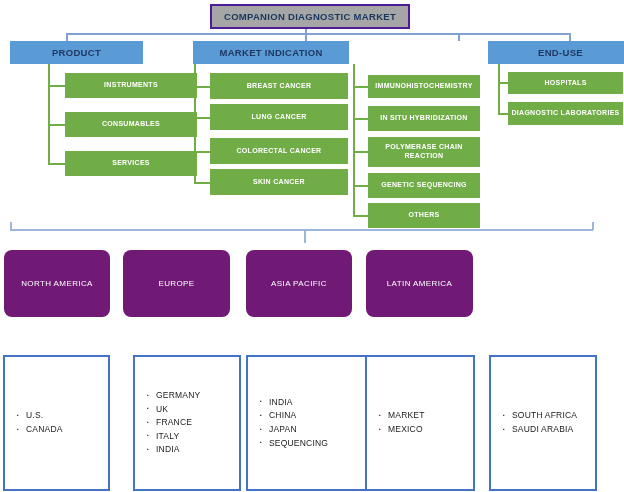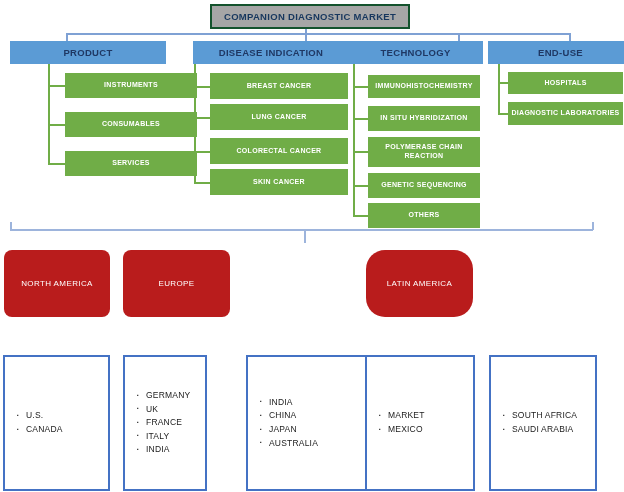--- a/index.html
+++ b/index.html
@@ -2,30 +2,30 @@
 <html><head>
 <meta charset="utf-8">
 <style>
   html,body{margin:0;padding:0;background:#fff;}
   .canvas{position:relative;width:624px;height:492px;background:#fff;overflow:hidden;
           font-family:"Liberation Sans","DejaVu Sans",sans-serif;}
   .line{position:absolute;background:#7FA1D4;}
   .gline{position:absolute;background:#70AD47;}
   .bline{position:absolute;background:#9DB4DC;}
   .title-box{position:absolute;left:210px;top:4px;width:200px;height:25px;
-             background:#A6A6A6;border:2px solid #14532d;box-sizing:border-box;
+             background:#A6A6A6;border:2px solid #4c1d95;box-sizing:border-box;
              display:flex;align-items:center;justify-content:center;
              font-size:9.5px;font-weight:bold;color:#17375E;letter-spacing:.3px;}
   .hdr{position:absolute;top:41px;height:23px;background:#5B9BD5;
        display:flex;align-items:center;justify-content:center;
        font-size:9.5px;font-weight:bold;color:#1F3864;letter-spacing:.3px;}
   .gbox{position:absolute;background:#70AD47;color:#FFFFFF;
         display:flex;align-items:center;justify-content:center;text-align:center;
         font-size:7px;font-weight:600;letter-spacing:.3px;line-height:1.25;padding:0 3px;box-sizing:border-box;}
-  .region{position:absolute;top:250px;height:67px;background:#b91c1c;border-radius:8px;
+  .region{position:absolute;top:250px;height:67px;background:#701a75;border-radius:8px;
           display:flex;align-items:center;justify-content:center;
           color:#FFFFFF;font-size:8px;letter-spacing:.4px;}
   .cbox{position:absolute;top:355px;height:136px;background:#fff;
         border:2px solid #4472C4;box-sizing:border-box;
         display:flex;align-items:center;}
   .cbox ul{list-style:none;margin:0;padding:0 4px 0 12px;}
   .cbox li{font-size:8.5px;color:#1a1a1a;letter-spacing:.2px;line-height:1.6;white-space:nowrap;}
   .cbox li::before{content:"▪";font-size:5px;margin-right:7px;position:relative;top:-1.5px;color:#333;}
 </style>
 </head>
@@ -34,23 +34,22 @@
 <div class="canvas">
 
   <div class="line" style="left:305px;top:29px;width:1.5px;height:12px;"></div>
   <div class="line" style="left:66px;top:33px;width:504px;height:1.5px;"></div>
   <div class="line" style="left:66px;top:33px;width:1.5px;height:8px;"></div>
   <div class="line" style="left:458px;top:33px;width:1.5px;height:8px;"></div>
   <div class="line" style="left:569px;top:33px;width:1.5px;height:8px;"></div>
 
   <div class="title-box">COMPANION DIAGNOSTIC MARKET</div>
 
-  <div class="hdr" style="left:10px;width:156px;">PRODUCT</div>
-  <div class="hdr" style="left:193px;width:156px;">DISEASE INDICATION</div>
-  <div class="hdr" style="left:348px;width:135px;">TECHNOLOGY</div>
+  <div class="hdr" style="left:10px;width:133px;">PRODUCT</div>
+  <div class="hdr" style="left:193px;width:156px;">MARKET INDICATION</div>
   <div class="hdr" style="left:488px;width:145px;">END-USE</div>
 
   <div class="gline" style="left:48px;top:64px;width:1.5px;height:99px;"></div>
   <div class="gline" style="left:48px;top:85px;width:17px;height:1.5px;"></div>
   <div class="gline" style="left:48px;top:124px;width:17px;height:1.5px;"></div>
   <div class="gline" style="left:48px;top:163px;width:17px;height:1.5px;"></div>
 
   <div class="gbox" style="left:65px;top:73px;width:132px;height:25px;">INSTRUMENTS</div>
   <div class="gbox" style="left:65px;top:112px;width:132px;height:25px;">CONSUMABLES</div>
   <div class="gbox" style="left:65px;top:151px;width:132px;height:25px;">SERVICES</div>
@@ -86,43 +85,44 @@
   <div class="gbox" style="left:508px;top:72px;width:115px;height:22px;">HOSPITALS</div>
   <div class="gbox" style="left:508px;top:102px;width:115px;height:23px;">DIAGNOSTIC LABORATORIES</div>
 
   <div class="bline" style="left:10px;top:229px;width:583px;height:1.5px;"></div>
   <div class="bline" style="left:10px;top:222px;width:1.5px;height:8px;"></div>
   <div class="bline" style="left:592px;top:222px;width:1.5px;height:8px;"></div>
   <div class="bline" style="left:304px;top:229px;width:1.5px;height:14px;"></div>
 
   <div class="region" style="left:4px;width:106px;">NORTH AMERICA</div>
   <div class="region" style="left:123px;width:107px;">EUROPE</div>
-  <div class="region" style="left:366px;width:107px;border-radius:19px;">LATIN AMERICA</div>
+  <div class="region" style="left:246px;width:106px;">ASIA PACIFIC</div>
+  <div class="region" style="left:366px;width:107px;">LATIN AMERICA</div>
 
   <div class="cbox" style="left:3px;width:107px;">
     <ul>
       <li>U.S.</li>
       <li>CANADA</li>
     </ul>
   </div>
-  <div class="cbox" style="left:123px;width:84px;">
+  <div class="cbox" style="left:133px;width:108px;">
     <ul>
       <li>GERMANY</li>
       <li>UK</li>
       <li>FRANCE</li>
       <li>ITALY</li>
       <li>INDIA</li>
     </ul>
   </div>
   <div class="cbox" style="left:246px;width:124px;">
     <ul>
       <li>INDIA</li>
       <li>CHINA</li>
       <li>JAPAN</li>
-      <li>AUSTRALIA</li>
+      <li>SEQUENCING</li>
     </ul>
   </div>
   <div class="cbox" style="left:365px;width:110px;">
     <ul>
       <li>MARKET</li>
       <li>MEXICO</li>
     </ul>
   </div>
   <div class="cbox" style="left:489px;width:108px;">
     <ul>

